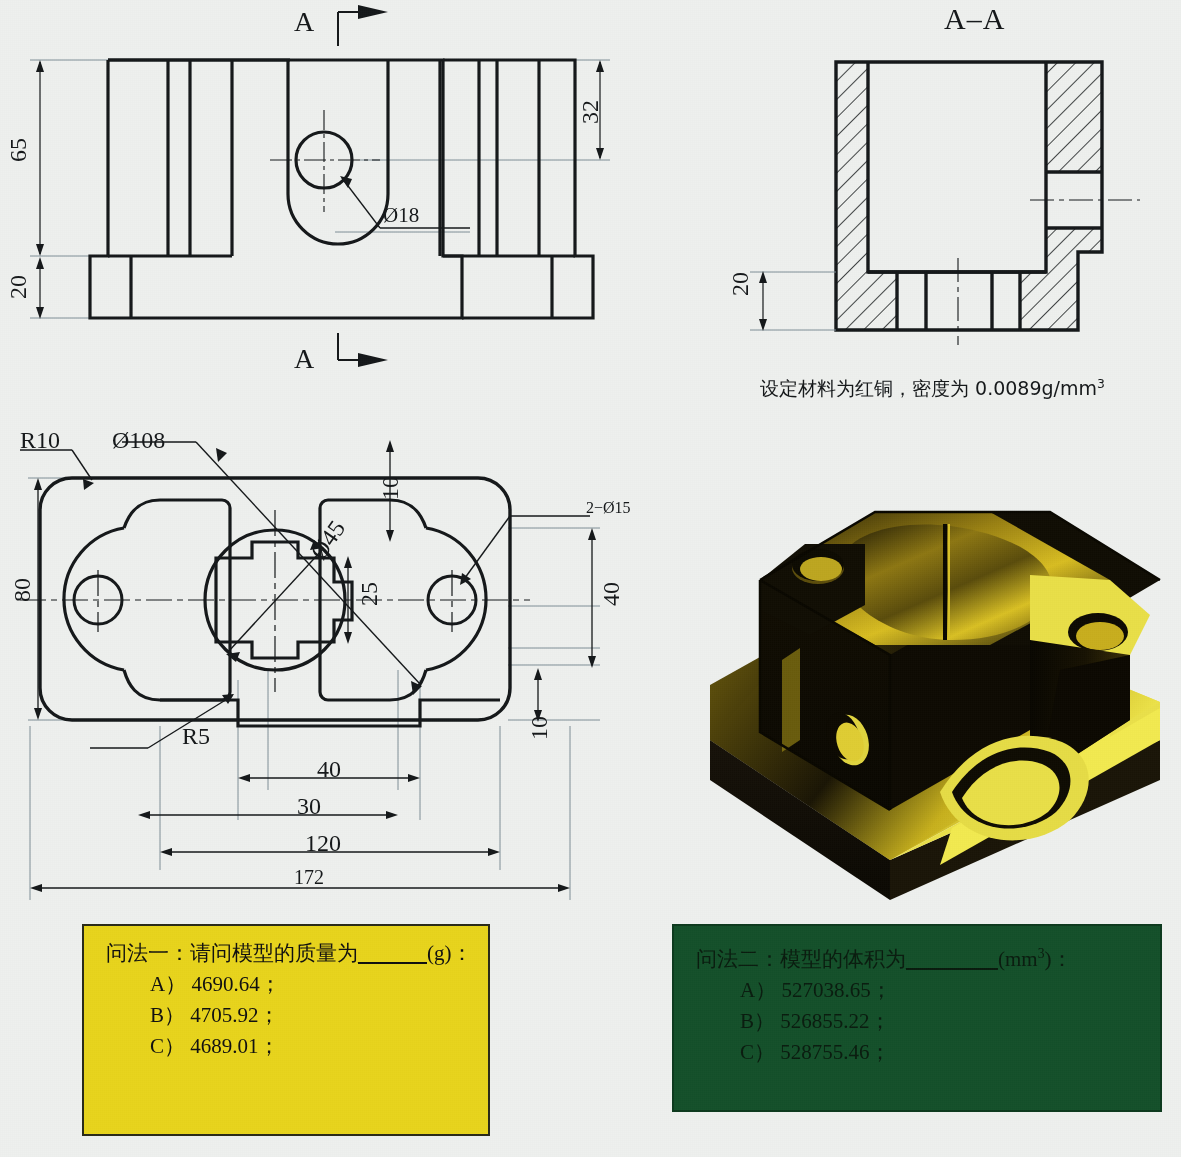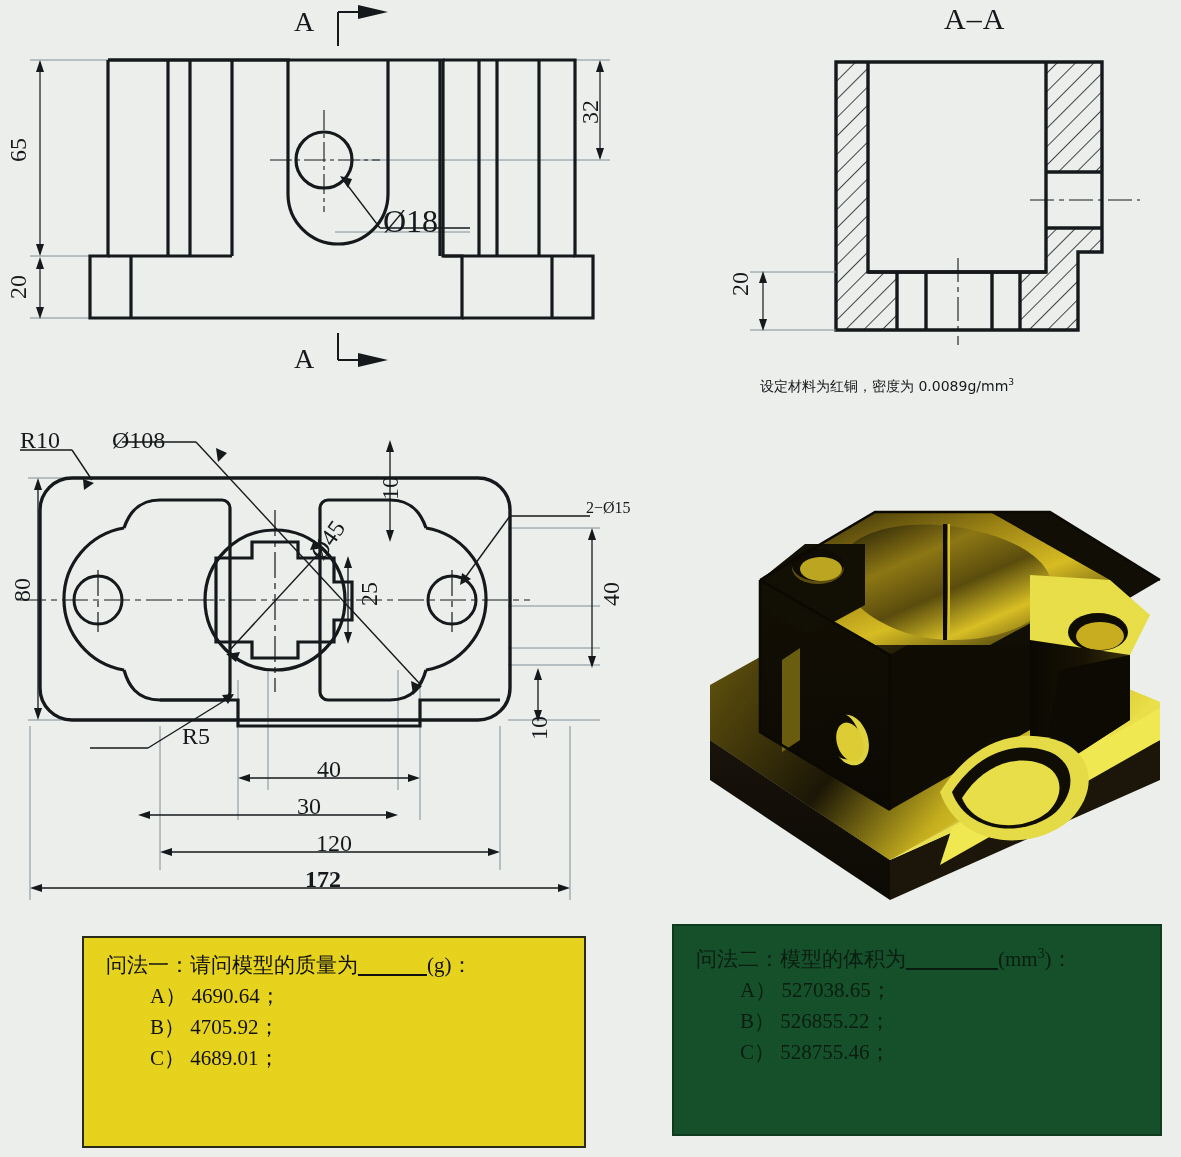--- a/index.html
+++ b/index.html
@@ -150,21 +150,21 @@
     <g stroke="#15181a" stroke-width="2" fill="none">
       <line x1="338" y1="333" x2="338" y2="360"></line>
       <line x1="338" y1="360" x2="360" y2="360"></line>
       <path d="M358,353 L388,360 L358,367 Z" fill="#15181a" stroke="none"></path>
     </g>
   </svg>
 
   <div class="lbl vert" style="left:6px; top:138px; font-size:24px; transform:rotate(-90deg);">65</div>
   <div class="lbl vert" style="left:6px; top:275px; font-size:24px; transform:rotate(-90deg);">20</div>
   <div class="lbl vert" style="left:578px; top:100px; font-size:24px; transform:rotate(-90deg);">32</div>
-  <div class="lbl" style="left:383px; top:205px; font-size:32px;">Ø18</div>
+  <div class="lbl" style="left:383px; top:205px; font-size:21px;">Ø18</div>
   <div class="lbl" style="left:294px; top:8px; font-size:28px;">A</div>
   <div class="lbl" style="left:294px; top:345px; font-size:28px;">A</div>
 
   <div class="lbl" style="left:944px; top:4px; font-size:30px; letter-spacing:1px;">A–A</div>
 
   <svg class="dwg" style="left:730px; top:40px;" width="430" height="310" viewBox="0 0 430 310">
     <defs>
       <pattern id="hatch" width="13" height="13" patternTransform="rotate(45)" patternUnits="userSpaceOnUse">
         <line x1="0" y1="0" x2="0" y2="13" stroke="#15181a" stroke-width="1.6"></line>
       </pattern>
@@ -205,21 +205,21 @@
     </g>
     <g stroke="#15181a" stroke-width="1.2">
       <line x1="33" y1="236" x2="33" y2="287"></line>
       <path d="M33,231 l-4,12 l8,0 Z" fill="#15181a" stroke="none"></path>
       <path d="M33,291 l-4,-12 l8,0 Z" fill="#15181a" stroke="none"></path>
     </g>
   </svg>
 
   <div class="lbl vert" style="left:728px; top:272px; font-size:24px; transform:rotate(-90deg);">20</div>
 
-  <div class="lbl" style="left:760px; top:378px; font-size:14px; font-family:'DejaVu Sans', sans-serif;">
+  <div class="lbl" style="left:760px; top:378px; font-size:19px; font-family:'DejaVu Sans', sans-serif;">
     <span>设定材料为红铜，密度为 0.0089g/mm</span><sup>3</sup>
   </div>
 
   <svg class="dwg" style="left:0px; top:430px;" width="700" height="490" viewBox="0 0 700 490">
 
     <g stroke="#7e8e96" stroke-width="1" fill="none">
       <line x1="28" y1="48" x2="95" y2="48"></line>
       <line x1="28" y1="290" x2="95" y2="290"></line>
       <line x1="508" y1="98" x2="600" y2="98"></line>
       <line x1="508" y1="176" x2="600" y2="176"></line>
@@ -385,22 +385,22 @@
   <div class="lbl" style="left:182px; top:724px; font-size:24px;">R5</div>
   <div class="lbl" style="left:306px; top:550px; font-size:24px; transform:rotate(-55deg); transform-origin:0 0;">Ø45</div>
   <div class="lbl" style="left:586px; top:500px; font-size:16px;">2−Ø15</div>
   <div class="lbl vert" style="left:10px; top:578px; font-size:24px; transform:rotate(-90deg);">80</div>
   <div class="lbl vert" style="left:599px; top:582px; font-size:24px; transform:rotate(-90deg);">40</div>
   <div class="lbl vert" style="left:357px; top:582px; font-size:24px; transform:rotate(-90deg);">25</div>
   <div class="lbl vert" style="left:378px; top:476px; font-size:24px; transform:rotate(-90deg);">10</div>
   <div class="lbl vert" style="left:527px; top:716px; font-size:24px; transform:rotate(-90deg);">10</div>
   <div class="lbl" style="left:317px; top:757px; font-size:24px;">40</div>
   <div class="lbl" style="left:297px; top:794px; font-size:24px;">30</div>
-  <div class="lbl" style="left:316px; top:831px; font-size:24px;">120</div>
-  <div class="lbl" style="left:305px; top:867px; font-size:24px;font-weight:bold;">172</div>
+  <div class="lbl" style="left:305px; top:831px; font-size:24px;">120</div>
+  <div class="lbl" style="left:294px; top:867px; font-size:20px;">172</div>
 
   <svg class="render-wrap dwg" style="left:690px; top:440px;" width="490" height="470" viewBox="0 0 490 470">
     <defs>
       <linearGradient id="gTopFace" x1="0" y1="0" x2="1" y2="1">
         <stop offset="0%" stop-color="#1d1705"></stop>
         <stop offset="38%" stop-color="#9a8113"></stop>
         <stop offset="62%" stop-color="#d8bd22"></stop>
         <stop offset="100%" stop-color="#100d03"></stop>
       </linearGradient>
       <linearGradient id="gBaseTop" x1="0" y1="0" x2="1" y2="0.4">
@@ -488,39 +488,39 @@
 
     <path d="M92,220 L110,208 L110,300 L92,312 Z" fill="#b6a018" opacity="0.55"></path>
 
     <g stroke="#0a0801" stroke-width="2.5" fill="none">
       <path d="M70,140 L185,72 L360,72 L470,140"></path>
       <path d="M70,140 L70,292 L200,370"></path>
       <path d="M200,370 L200,215 L70,140"></path>
     </g>
   </svg>
 
-  <div class="qbox yellow" style="left:82px; top:924px; width:504px; height:212px;margin-top:12px;">
+  <div class="qbox yellow" style="left:82px; top:924px; width:408px; height:212px;">
     <div class="qline qtitle">
       <span>问法一：请问模型的质量为</span><span class="blank-u">______</span><span>(g)：</span>
     </div>
     <div class="qline qopt">
       <span>A）</span>
       <span>4690.64；</span>
     </div>
     <div class="qline qopt">
       <span>B）</span>
       <span>4705.92；</span>
     </div>
     <div class="qline qopt">
       <span>C）</span>
       <span>4689.01；</span>
     </div>
   </div>
 
-  <div class="qbox green" style="left:672px; top:924px; width:490px; height:212px;">
+  <div class="qbox green" style="left:672px; top:924px; width:490px; height:188px;">
     <div class="qline qtitle">
       <span>问法二：模型的体积为</span><span class="blank-u">________</span><span>(mm</span><sup>3</sup><span>)：</span>
     </div>
     <div class="qline qopt">
       <span>A）</span>
       <span>527038.65；</span>
     </div>
     <div class="qline qopt">
       <span>B）</span>
       <span>526855.22；</span>

